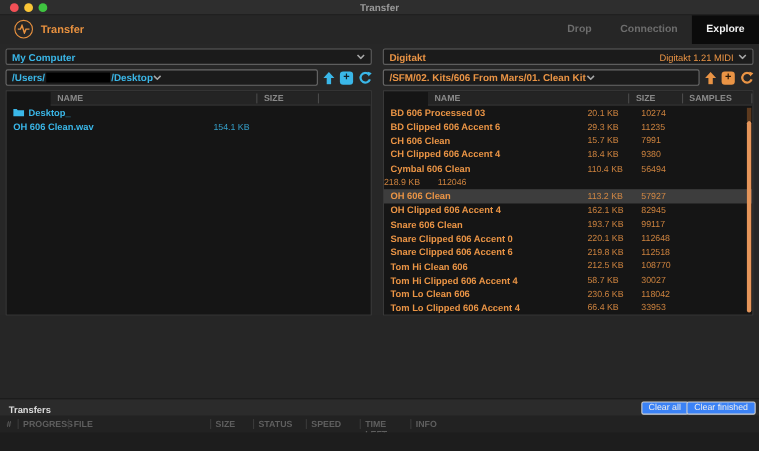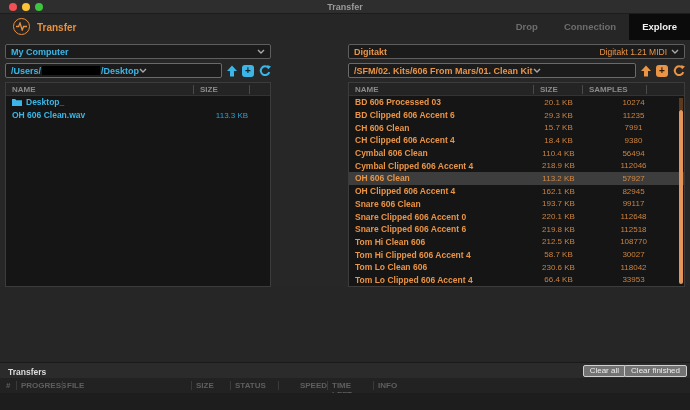--- a/index.html
+++ b/index.html
@@ -20,71 +20,71 @@
   .header { position:absolute; left:0; top:14px; width:690px; height:26px; background:#262626; }
   .logo { position:absolute; left:13px; top:4px; width:17px; height:17px;
     border:1.5px solid #e8913f; border-radius:50%; display:flex; align-items:center; justify-content:center; }
   .app-name { position:absolute; left:37px; top:8px; font-size:10px; font-weight:bold; color:#e8913f; }
   .tabs { position:absolute; right:0; top:0; height:26px; display:flex; }
   .tab { height:26px; line-height:26px; padding:0 13px; font-size:9.5px; font-weight:bold; color:#6d6d6d; }
   .tab.active { background:#0b0b0b; color:#f2f2f2; }
 
   
   .panel { position:absolute; top:40px; height:247px; }
-  .panel.left { left:5px;  width:266px; }
+  .panel.left { left:5px;  width:333px; }
   .panel.right{ left:348px; width:337px; }
   .combo { position:absolute; left:0; right:0; top:4px; height:15px; background:#1b1b1b;
     border:1px solid #5e5e5e; border-radius:2px; display:flex; align-items:center; padding:0 5px; }
   .combo .grow { flex:1; }
   .combo-label { font-size:9px; font-weight:bold; }
   .cyan { color:#3ab7e8; } .orange { color:#ea9445; }
   .device-version { font-size:8.5px; color:#ea9445; margin-right:4px; }
   .pathrow { position:absolute; left:0; right:0; top:23px; height:15px; display:flex; gap:3px; }
   .pathcombo { flex:1; height:15px; background:#1b1b1b; border:1px solid #6a6a6a; border-radius:2px;
     display:flex; align-items:center; padding:0 5px; font-size:9px; font-weight:bold; }
   .redact { display:inline-block; width:58px; height:9px; background:#000; margin:0 1px; }
   .toolicons { display:flex; gap:4px; align-items:center; }
   .icon-btn { width:13px; height:13px; display:flex; align-items:center; justify-content:center; }
   .plusbox { width:12px; height:12px; border-radius:3px; display:flex; align-items:center;
     justify-content:center; font-size:10px; font-weight:bold; color:#12232c; }
   .plusbox.cyanbg{background:#3ab7e8;} .plusbox.orangebg{background:#ea9445; color:#2c1a08;}
 
   .filelist { position:absolute; left:0; right:0; top:42px; bottom:0; background:#151515;
-    border:1px solid #3c3c3c; }
+    border:1px solid #3c3c3c;padding-left:40px; }
   .list-header { display:flex; height:13px; background:#242424; border-bottom:1px solid #333;
     font-size:8px; font-weight:bold; color:#8a8a8a; align-items:center; }
   .list-header .hc { padding-left:6px; height:9px; line-height:9px; border-right:1px solid #4a4a4a; }
   .rows { position:absolute; left:0; right:0; top:13px; bottom:0; overflow:hidden; }
   .frow { display:flex; height:12.7px; align-items:center; font-size:8.5px; font-weight:bold; }
   .frow.selected { background:#3d3d3d; }
   .c-name { padding-left:6px; display:flex; align-items:center; gap:4px; overflow:hidden; white-space:nowrap; }
   .left .c-name { width:188px; } .left .c-size { flex:1; }
   .right .c-name { width:185px; } .right .c-size { width:49px; } .right .c-samples { flex:1; }
-  .dim { opacity:.85; font-weight:normal; font-size:8px;text-align:center; }
+  .dim { opacity:.85; font-weight:normal; font-size:8px; }
   .scrollbar { position:absolute; right:1px; top:13px; bottom:1px; width:4px; }
   .sb-cap { position:absolute; top:2px; height:12px; width:4px; background:#5d3a1e; }
   .sb-thumb { position:absolute; top:14px; bottom:1px; width:4px; background:#e5955a; border-radius:2px; }
 
   
   .preview { position:absolute; left:0; top:287px; width:690px; height:75px; background:#262626; }
 
   
   .transfers-bar { position:absolute; left:0; top:362px; width:690px; height:16px; background:#2b2b2b;
     border-top:1px solid #1a1a1a; }
   .transfers-title { position:absolute; left:8px; top:4px; font-size:8.5px; font-weight:bold; color:#dcdcdc; }
-  .tbtn { position:absolute; top:2px; height:12px; line-height:10px; padding:0 6px; background:#737373;
+  .tbtn { position:absolute; top:2px; height:12px; line-height:10px; padding:0 6px; background:#3b82f6;
     border:1px solid #cfcfcf; border-radius:2px; font-size:8px; color:#ededed; }
   .tbtn.clear-all { right:64px; }
   .tbtn.clear-finished { right:3px; }
   .transfers-header { position:absolute; left:0; top:378px; width:690px; height:15px; background:#222;
     display:flex; align-items:center; font-size:8px; font-weight:bold; color:#5f5f5f; }
   .thc { padding-left:4px; height:9px; line-height:9px; border-left:1px solid #3a3a3a; }
   .thc:first-child { border-left:none; padding-left:6px; }
   .thc.col0{width:16px;} .thc.col1{width:46px;} .thc.col2{width:129px;} .thc.col3{width:39px;}
-  .thc.col4{width:48px;} .thc.col5{width:49px;text-align:right;} .thc.col6{width:46px;} .thc.col7{flex:1;}
+  .thc.col4{width:48px;} .thc.col5{width:49px;} .thc.col6{width:46px;} .thc.col7{flex:1;}
   .transfers-body { position:absolute; left:0; top:393px; width:690px; height:17px; background:#1d1d1d; }
 </style>
 </head>
 <body>
 
 <div class="window">
 
   <div class="titlebar">
     <div class="lights">
       <div class="light red"></div>
@@ -155,21 +155,21 @@
                 <path d="M0 1 h3.2 l1 1.2 H10 V8 H0 Z" fill="#3ab7e8"></path>
               </svg>
               <span>Desktop_</span>
             </span>
             <span class="c-size dim" style="color: rgb(58, 183, 232);"></span>
   </div>
           <div class="frow">
     <span class="c-name" style="color: rgb(58, 183, 232);">
               <span>OH 606 Clean.wav</span>
             </span>
-            <span class="c-size dim" style="color: rgb(58, 183, 232);">113.3 KB</span>
+            <span class="c-size dim" style="color: rgb(58, 183, 232);">154.1 KB</span>
   </div>
         </div>
     </div>
   </div>
 
   <div class="panel right">
     <div class="combo">
       <span class="combo-label orange">Digitakt</span>
       <span class="grow"></span>
       <span class="device-version">Digitakt 1.21 MIDI</span>
@@ -238,23 +238,20 @@
             <span class="c-samples dim" style="color: rgb(234, 148, 69);">9380</span>
   </div>
           <div class="frow">
     <span class="c-name" style="color: rgb(234, 148, 69);">
               <span>Cymbal 606 Clean</span>
             </span>
             <span class="c-size dim" style="color: rgb(234, 148, 69);">110.4 KB</span>
             <span class="c-samples dim" style="color: rgb(234, 148, 69);">56494</span>
   </div>
           <div class="frow">
-    <span class="c-name" style="color: rgb(234, 148, 69);">
-              <span>Cymbal Clipped 606 Accent 4</span>
-            </span>
             <span class="c-size dim" style="color: rgb(234, 148, 69);">218.9 KB</span>
             <span class="c-samples dim" style="color: rgb(234, 148, 69);">112046</span>
   </div>
           <div class="frow selected">
     <span class="c-name" style="color: rgb(234, 148, 69);">
               <span>OH 606 Clean</span>
             </span>
             <span class="c-size dim" style="color: rgb(234, 148, 69);">113.2 KB</span>
             <span class="c-samples dim" style="color: rgb(234, 148, 69);">57927</span>
   </div>

